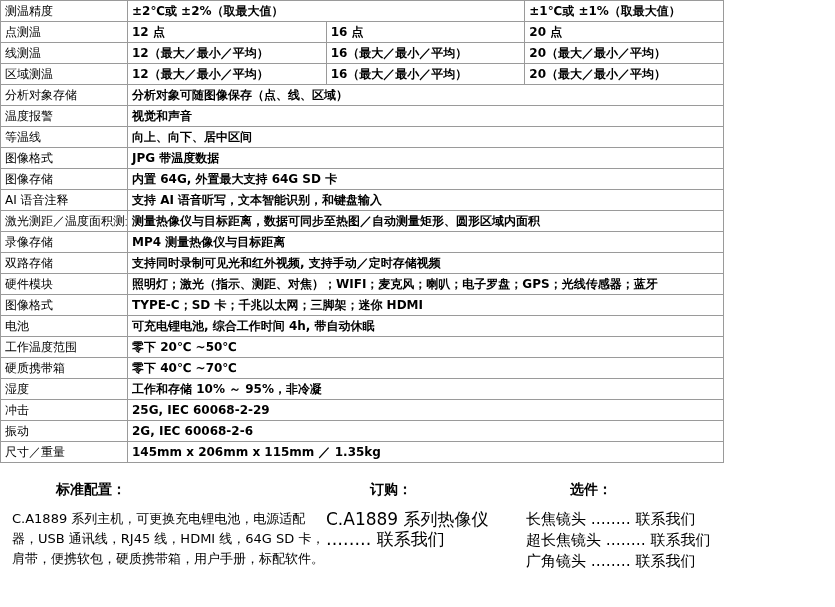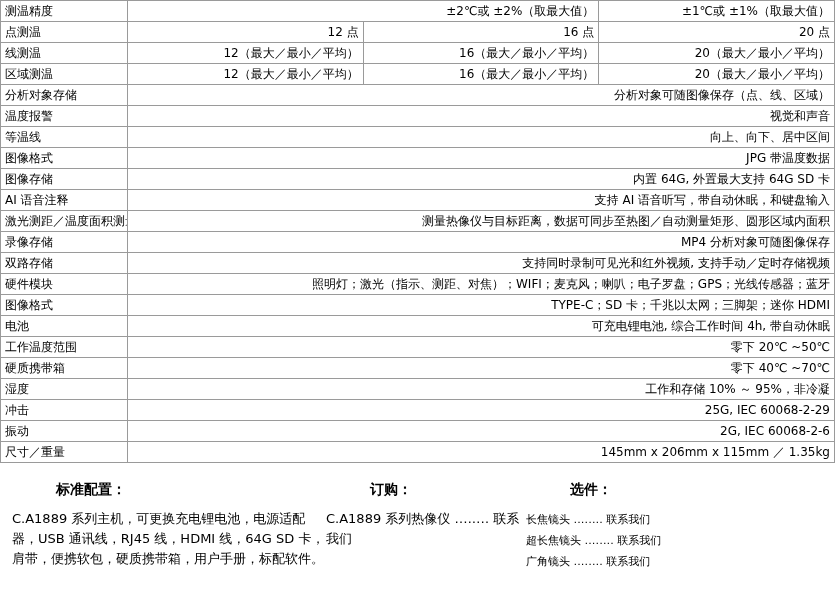--- a/index.html
+++ b/index.html
@@ -14,41 +14,42 @@
     font-size: 12px;
     color: #000000;
     overflow: hidden;
   }
   .page {
     position: relative;
     width: 835px;
     height: 607px;
   }
   table.spec {
-    width: 835px;
+    width: 724px;
     border-collapse: collapse;
     table-layout: fixed;
   }
   table.spec td {
     border: 1px solid #9a9a9a;
     height: 20px;
     line-height: 18px;
     font-size: 12px;
     padding: 0 4px;
     vertical-align: middle;
     white-space: nowrap;
     overflow: hidden;
   }
   td.label {
     width: 118px;
     padding-left: 14px;
     text-align: left;
   }
   td.val {
-    text-align: right;
+    text-align: left;
+    font-weight: bold;
   }
   .bottom {
     display: flex;
     padding: 18px 6px 0 6px;
     box-sizing: border-box;
     width: 835px;
   }
   .col-a { width: 320px; padding-left: 6px; box-sizing: border-box; }
   .col-b { width: 200px; box-sizing: border-box; }
   .col-c { width: 300px; box-sizing: border-box; }
@@ -56,25 +57,25 @@
     font-weight: bold;
     font-size: 14px;
     margin-bottom: 10px;
     margin-left: 44px;
   }
   .sec-body {
     font-size: 13px;
     line-height: 20px;
   }
   .order-line {
-    font-size: 13px;
+    font-size: 17px;
     line-height: 20px;
   }
   .opt-line {
-    font-size: 11px;
+    font-size: 15px;
     line-height: 21px;
     white-space: nowrap;
   }
 </style>
 </head>
 <body>
 
 <div class="page">
 
   <table class="spec">
@@ -117,29 +118,29 @@
         <tr>
           <td class="label">图像格式</td>
           <td class="val" colspan="3">JPG 带温度数据</td>
         </tr>
         <tr>
           <td class="label">图像存储</td>
           <td class="val" colspan="3">内置 64G, 外置最大支持 64G SD 卡</td>
         </tr>
         <tr>
           <td class="label">AI 语音注释</td>
-          <td class="val" colspan="3">支持 AI 语音听写，带自动休眠，和键盘输入</td>
+          <td class="val" colspan="3">支持 AI 语音听写，文本智能识别，和键盘输入</td>
         </tr>
         <tr>
           <td class="label">激光测距／温度面积测量</td>
           <td class="val" colspan="3">测量热像仪与目标距离，数据可同步至热图／自动测量矩形、圆形区域内面积</td>
         </tr>
         <tr>
           <td class="label">录像存储</td>
-          <td class="val" colspan="3">MP4 分析对象可随图像保存</td>
+          <td class="val" colspan="3">MP4 测量热像仪与目标距离</td>
         </tr>
         <tr>
           <td class="label">双路存储</td>
           <td class="val" colspan="3">支持同时录制可见光和红外视频, 支持手动／定时存储视频</td>
         </tr>
         <tr>
           <td class="label">硬件模块</td>
           <td class="val" colspan="3">照明灯；激光（指示、测距、对焦）；WIFI；麦克风；喇叭；电子罗盘；GPS；光线传感器；蓝牙</td>
         </tr>
         <tr>

